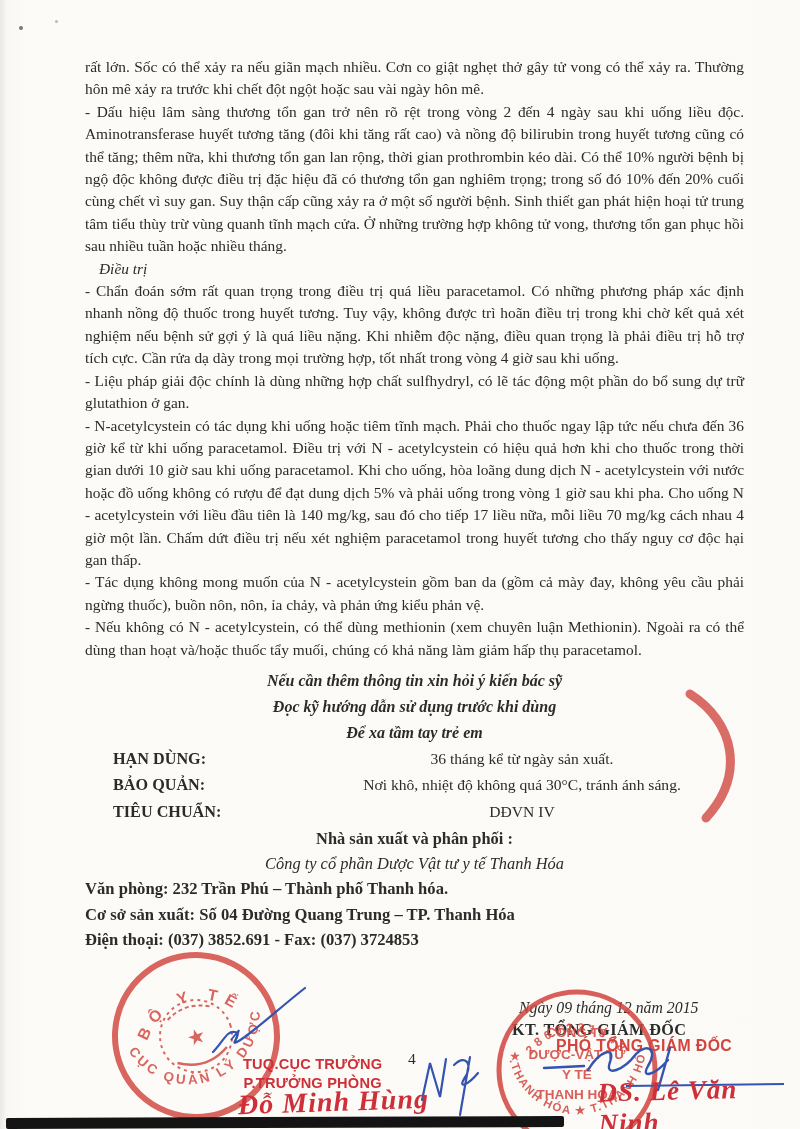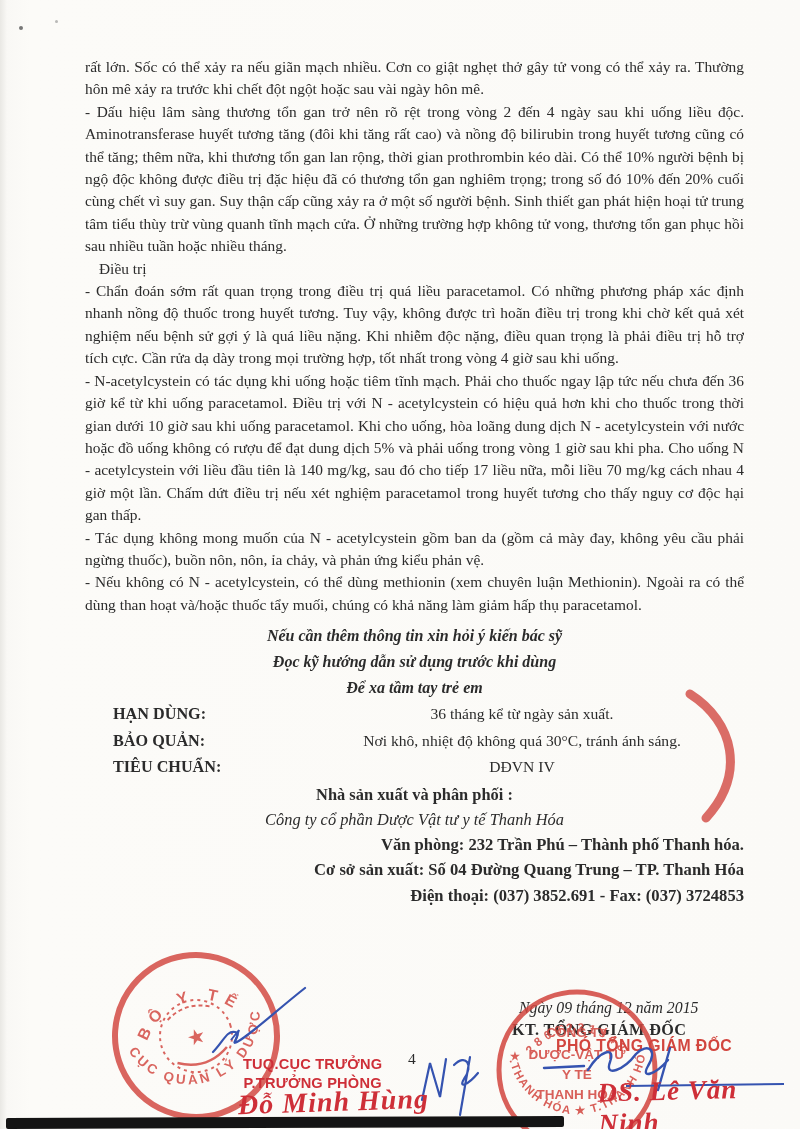--- a/index.html
+++ b/index.html
@@ -13,29 +13,29 @@
     color:var(--ink,#2b2b2b);
   }
   .speck{position:absolute;background:#777;border-radius:50%;}
   
   #text-body{
     position:absolute;left:85px;top:56px;width:659px;
     font-size:15.4px;line-height:22.4px;
     text-align:justify;
   }
   #text-body p{margin:0;}
-  .treat-heading{padding-left:14px;text-align:left;}
+  .treat-heading{font-style:italic;padding-left:14px;text-align:left;}
   .notices{margin-top:7px;text-align:center;font-weight:bold;font-style:italic;
     font-size:16px;line-height:26px;}
   .info-row{display:flex;line-height:26.5px;font-size:15.6px;}
   .info-label{width:215px;padding-left:28px;font-weight:bold;font-size:16.2px;box-sizing:border-box;text-align:left;}
   .info-value{flex:1;text-align:center;}
   .mfg-heading{text-align:center;font-weight:bold;font-size:16.4px;line-height:25px;margin-top:1px;}
   .mfg-company{text-align:center;font-style:italic;font-size:16.4px;line-height:25px;}
-  .mfg-line{text-align:right;font-weight:bold;font-size:16.6px;line-height:25.5px;}
+  .mfg-line{text-align:left;font-weight:bold;font-size:16.6px;line-height:25.5px;}
   
   .abs{position:absolute;}
   #date-line{left:519px;top:999px;font-style:italic;font-size:15.8px;z-index:2;text-align:center;}
   #on-behalf{left:512px;top:1021px;font-weight:bold;font-size:16.2px;letter-spacing:.4px;z-index:2;}
   #deputy-title{left:556px;top:1037px;font-family:"Liberation Sans",sans-serif;
     font-weight:bold;font-size:15.8px;color:var(--stamp-red,#d2453e);letter-spacing:.4px;z-index:2;}
   #signer-right{left:598px;top:1075px;font-style:italic;font-weight:bold;font-size:27px;
     color:var(--script-red,#cf2f36);transform:rotate(-1.5deg);z-index:5;letter-spacing:1px;}
   #approval-lines{left:243px;top:1055px;font-family:"Liberation Sans",sans-serif;
     font-weight:bold;font-size:14.6px;line-height:19px;color:var(--script-red,#cf2f36);z-index:4;letter-spacing:.2px;text-align:center;}
@@ -53,20 +53,21 @@
 <div id="page">
 
   <div class="speck" style="left:19px;top:26px;width:4px;height:4px;"></div>
   <div class="speck" style="left:55px;top:20px;width:3px;height:3px;opacity:.5;"></div>
 
   <div id="text-body">
     <p>rất lớn. Sốc có thể xảy ra nếu giãn mạch nhiều. Cơn co giật nghẹt thở gây tử vong có thể xảy ra. Thường hôn mê xảy ra trước khi chết đột ngột hoặc sau vài ngày hôn mê.</p>
     <p>- Dấu hiệu lâm sàng thương tổn gan trở nên rõ rệt trong vòng 2 đến 4 ngày sau khi uống liều độc. Aminotransferase huyết tương tăng (đôi khi tăng rất cao) và nồng độ bilirubin trong huyết tương cũng có thể tăng; thêm nữa, khi thương tổn gan lan rộng, thời gian prothrombin kéo dài. Có thể 10% người bệnh bị ngộ độc không được điều trị đặc hiệu đã có thương tổn gan nghiêm trọng; trong số đó 10% đến 20% cuối cùng chết vì suy gan. Suy thận cấp cũng xảy ra ở một số người bệnh. Sinh thiết gan phát hiện hoại tử trung tâm tiểu thùy trừ vùng quanh tĩnh mạch cửa. Ở những trường hợp không tử vong, thương tổn gan phục hồi sau nhiều tuần hoặc nhiều tháng.</p>
     <p class="treat-heading">Điều trị</p>
     <p>- Chẩn đoán sớm rất quan trọng trong điều trị quá liều paracetamol. Có những phương pháp xác định nhanh nồng độ thuốc trong huyết tương. Tuy vậy, không được trì hoãn điều trị trong khi chờ kết quả xét nghiệm nếu bệnh sử gợi ý là quá liều nặng. Khi nhiễm độc nặng, điều quan trọng là phải điều trị hỗ trợ tích cực. Cần rửa dạ dày trong mọi trường hợp, tốt nhất trong vòng 4 giờ sau khi uống.</p>
+    <p>- Liệu pháp giải độc chính là dùng những hợp chất sulfhydryl, có lẽ tác động một phần do bổ sung dự trữ glutathion ở gan.</p>
     <p>- N-acetylcystein có tác dụng khi uống hoặc tiêm tĩnh mạch. Phải cho thuốc ngay lập tức nếu chưa đến 36 giờ kể từ khi uống paracetamol. Điều trị với N - acetylcystein có hiệu quả hơn khi cho thuốc trong thời gian dưới 10 giờ sau khi uống paracetamol. Khi cho uống, hòa loãng dung dịch N - acetylcystein với nước hoặc đồ uống không có rượu để đạt dung dịch 5% và phải uống trong vòng 1 giờ sau khi pha. Cho uống N - acetylcystein với liều đầu tiên là 140 mg/kg, sau đó cho tiếp 17 liều nữa, mỗi liều 70 mg/kg cách nhau 4 giờ một lần. Chấm dứt điều trị nếu xét nghiệm paracetamol trong huyết tương cho thấy nguy cơ độc hại gan thấp.</p>
     <p>- Tác dụng không mong muốn của N - acetylcystein gồm ban da (gồm cả mày đay, không yêu cầu phải ngừng thuốc), buồn nôn, nôn, ỉa chảy, và phản ứng kiểu phản vệ.</p>
     <p>- Nếu không có N - acetylcystein, có thể dùng methionin (xem chuyên luận Methionin). Ngoài ra có thể dùng than hoạt và/hoặc thuốc tẩy muối, chúng có khả năng làm giảm hấp thụ paracetamol.</p>
 
     <div class="notices">
       <div>Nếu cần thêm thông tin xin hỏi ý kiến bác sỹ</div>
       <div>Đọc kỹ hướng dẫn sử dụng trước khi dùng</div>
       <div>Để xa tầm tay trẻ em</div>
     </div>
 

